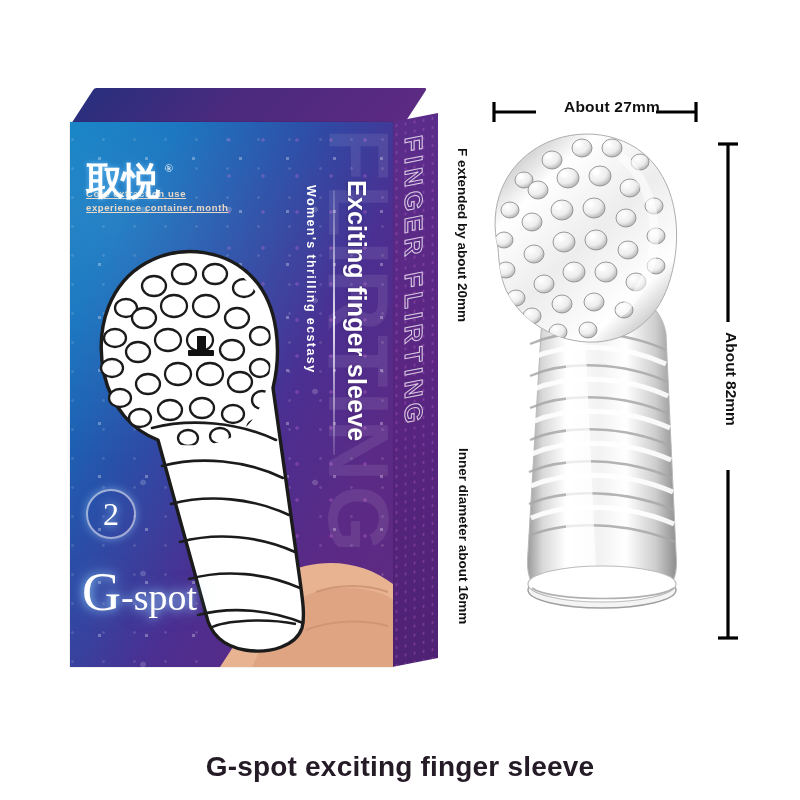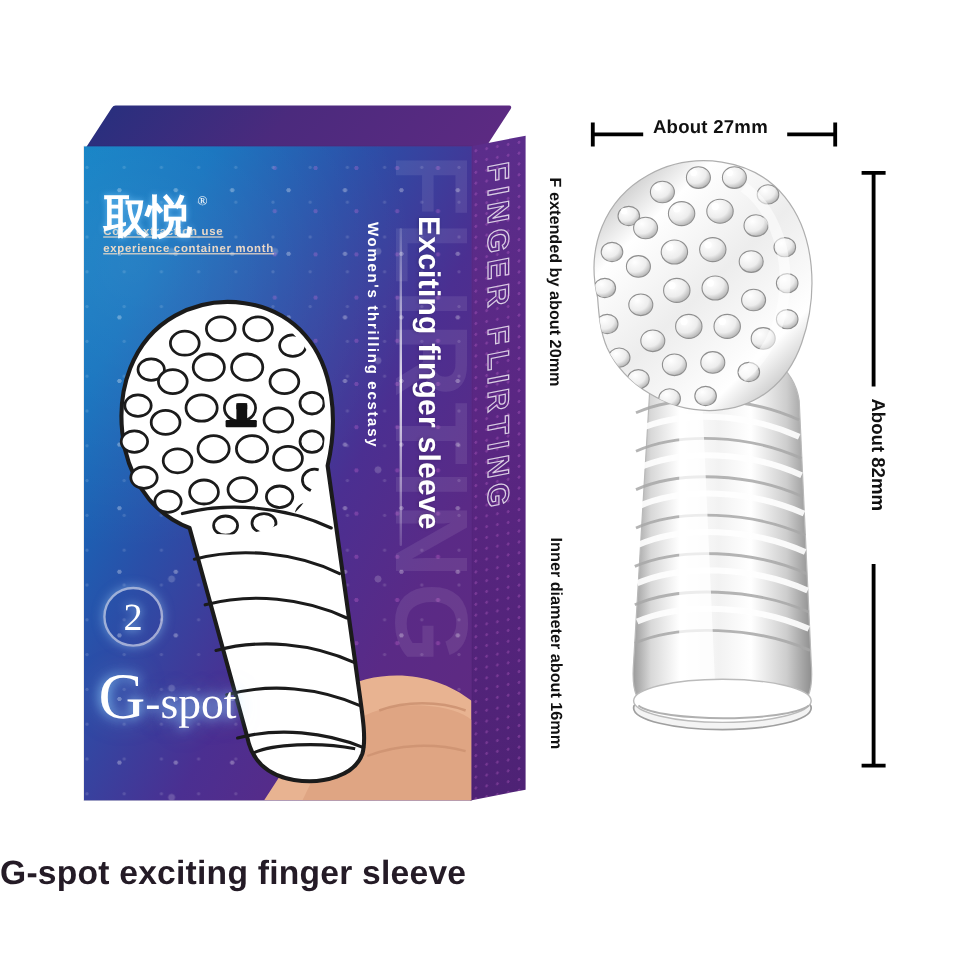--- a/index.html
+++ b/index.html
@@ -215,21 +215,21 @@
     font-size: 32px;
     display: flex;
     align-items: center;
     justify-content: center;
     text-shadow: 0 0 8px rgba(160,220,255,0.9);
     box-shadow: 0 0 9px rgba(160,220,255,0.5);
   }
   .gspot {
     position: absolute;
     left: 12px;
-    bottom: 60px;
+    bottom: 48px;
     color: #ffffff;
     font-family: "Liberation Serif", serif;
     font-size: 54px;
     line-height: 1;
     text-shadow: 0 0 10px rgba(150,215,255,0.95), 0 0 20px rgba(120,200,255,0.6);
     white-space: nowrap;
   }
   .gspot .tail { font-size: 38px; }
 
   
@@ -238,20 +238,21 @@
   
   .product { position: absolute; left: 470px; top: 120px; width: 260px; height: 530px; }
 
   
   .dim-top {
     position: absolute;
     left: 492px;
     top: 98px;
     width: 200px;
     height: 24px;
+    padding-left: 40px;
   }
   .dim-top-label {
     position: absolute;
     left: 0; right: 0; top: 0;
     text-align: center;
     font-size: 15.5px;
     font-weight: 700;
     color: #111111;
     letter-spacing: 0.2px;
   }
@@ -284,21 +285,22 @@
     font-weight: 700;
     color: #111111;
     white-space: nowrap;
   }
 
   
   .caption {
     position: absolute;
     left: 0;
     right: 0;
-    top: 712px;
+    top: 751px;
+    text-align: center;
     font-size: 28px;
     font-weight: 700;
     color: #241b26;
     letter-spacing: 0.2px;
   }
 </style>
 </head>
 <body>
 
 <div id="stage">

